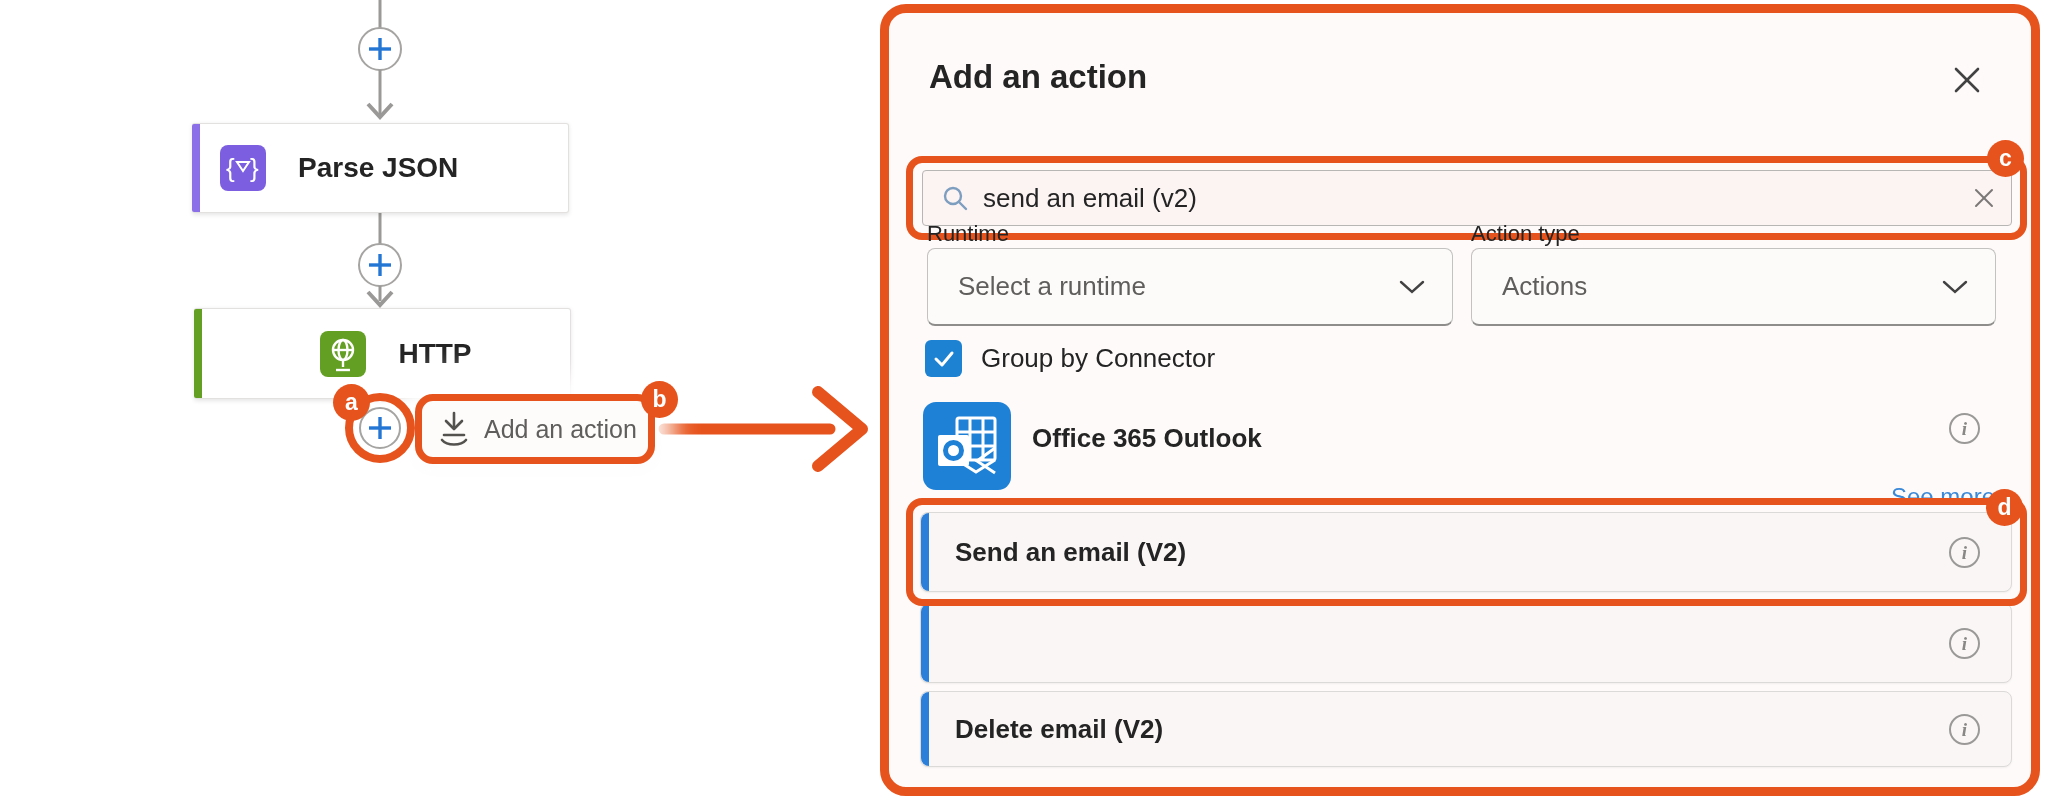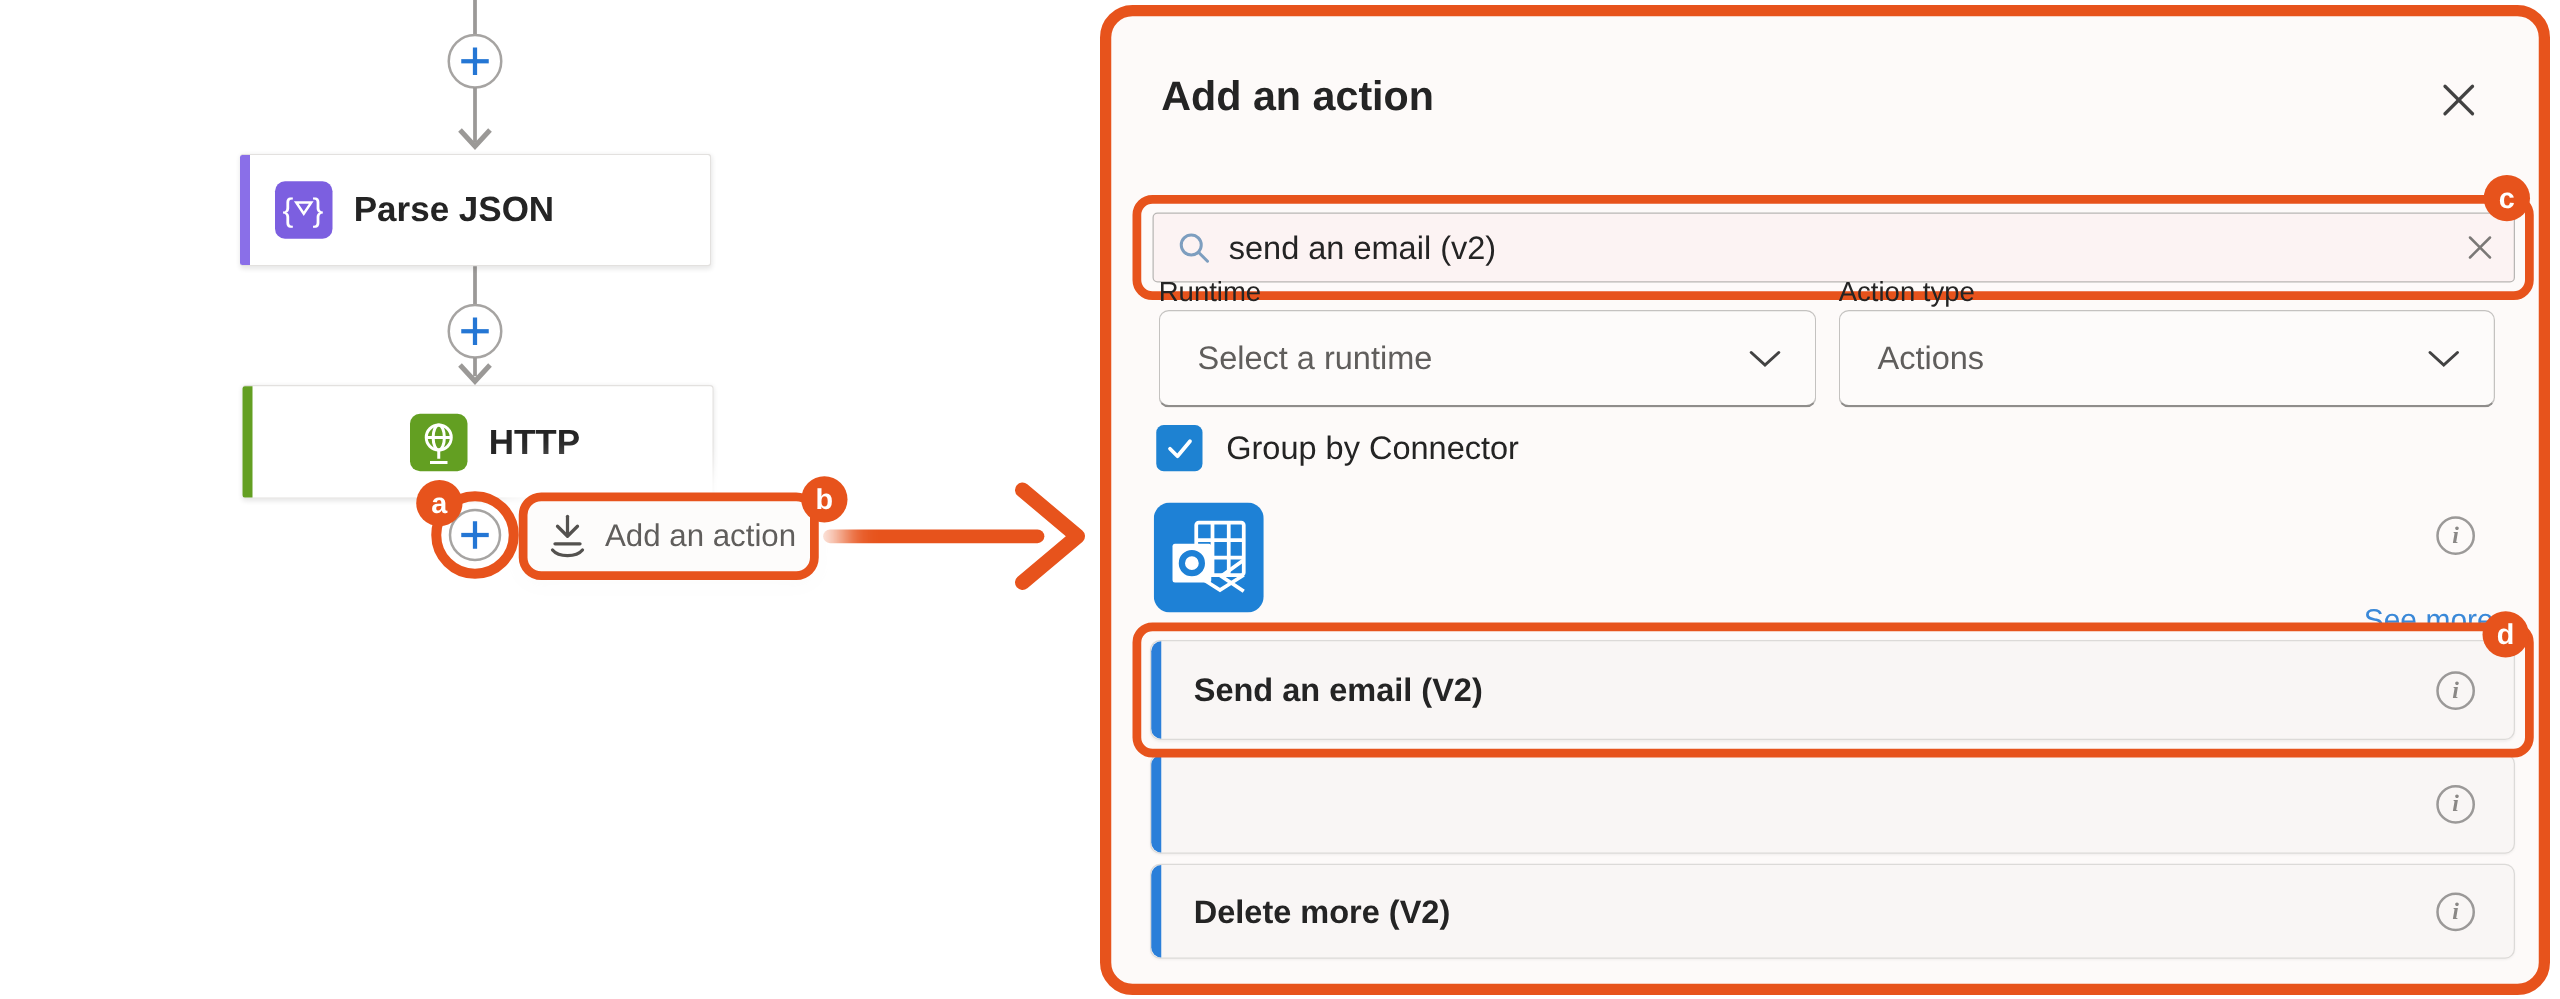--- a/index.html
+++ b/index.html
@@ -17,21 +17,21 @@
   
   #canvas{position:absolute;left:0;top:0;width:770px;height:537px;background:#ffffff;}
   #connector-svg{position:absolute;left:0;top:0;z-index:1;}
 
   .node{position:absolute;width:377px;height:91px;background:#ffffff;
     border:1.5px solid #E3E1DF;border-left:none;border-radius:3px;
     box-shadow:0 1.5px 4px rgba(0,0,0,.10);display:flex;align-items:center;z-index:5;}
   .node .accent{position:absolute;left:0;top:0;bottom:0;width:8px;border-radius:2px 0 0 2px;}
   .node-icon{width:46px;height:46px;border-radius:8px;margin-left:28px;
     display:flex;align-items:center;justify-content:center;flex:0 0 auto;}
-  .node-label{margin-left:17px;font-size:28px;font-weight:bold;color:var(--ink);}
+  .node-label{margin-left:32px;font-size:28px;font-weight:bold;color:var(--ink);}
 
   .badge{position:absolute;width:37px;height:37px;border-radius:50%;background:var(--orange);
     color:#fff;font-weight:bold;font-size:23px;display:flex;align-items:center;
     justify-content:center;z-index:40;}
 
   #add-action-tooltip{position:absolute;left:415px;top:394px;width:240px;height:70px;
     background:#FDFCFB;border:7px solid var(--orange);border-radius:18px;
     display:flex;align-items:center;z-index:21;
     box-shadow:0 0 26px 18px rgba(255,255,255,.95), 0 4px 14px rgba(0,0,0,.08);}
   #add-action-tooltip .tooltip-label{margin-left:14px;font-size:25px;color:var(--gray-text);}
@@ -242,20 +242,21 @@
           <line x1="47" y1="16" x2="47" y2="58"></line>
           <line x1="60" y1="16" x2="60" y2="58"></line>
           <line x1="34" y1="30" x2="72" y2="30"></line>
           <line x1="34" y1="44" x2="72" y2="44"></line>
           <path d="M34,58 L53,70 L72,58"></path>
           <path d="M72,46 L54,59 L72,71"></path>
         </g>
         <rect x="15" y="33" width="31" height="31" rx="2" fill="#fff"></rect>
         <circle cx="30.5" cy="48.5" r="8" fill="none" stroke="#1E81D6" stroke-width="5"></circle>
       </svg>
+      <div id="connector-name">Office 365 Outlook</div>
       <div class="info-icon" style="left:1060px;top:400px;">i</div>
       <div id="see-more">See more</div>
 
       <div id="send-callout"></div>
       <div class="badge" style="left:1097px;top:476px;">
         <span>d</span>
       </div>
 
       <div class="action-card" style="top:499px;height:80px;z-index:13;">
         <span class="bar"></span>
@@ -263,19 +264,19 @@
       </div>
       <div class="info-icon" style="left:1060px;top:524px;z-index:14;">i</div>
 
       <div class="action-card" style="top:590px;height:80px;">
         <span class="bar"></span>
       </div>
       <div class="info-icon" style="left:1060px;top:615px;">i</div>
 
       <div class="action-card" style="top:678px;height:76px;">
         <span class="bar"></span>
-        <span class="action-label">Delete more (V2)</span>
+        <span class="action-label">Delete email (V2)</span>
       </div>
       <div class="info-icon" style="left:1060px;top:701px;">i</div>
 
     </div>
   </div>
 </div>
 
 </body></html>

